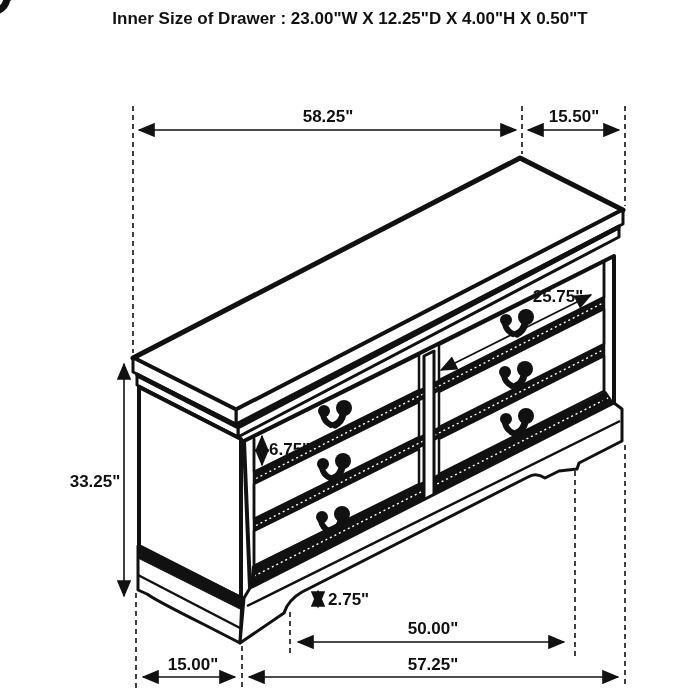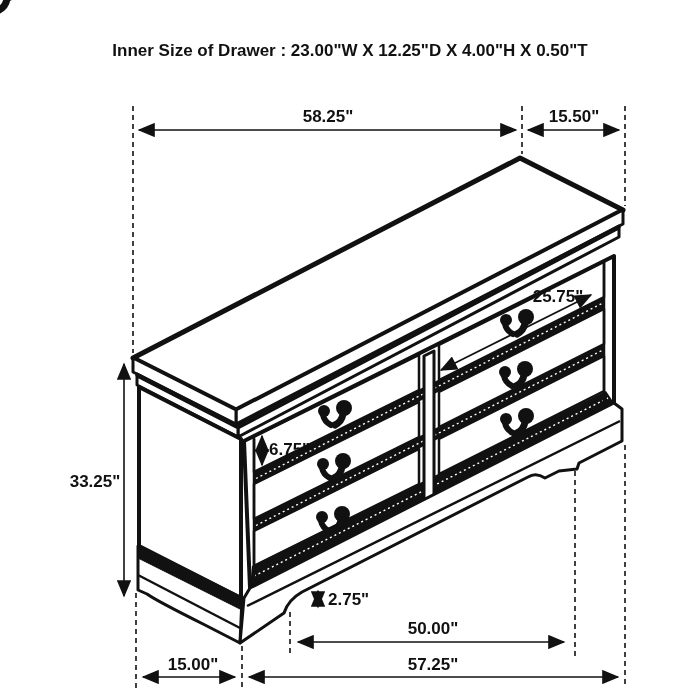--- a/index.html
+++ b/index.html
@@ -7,21 +7,21 @@
     position:relative;width:700px;height:700px;background:#ffffff;overflow:hidden;
     font-family:"Liberation Sans","DejaVu Sans",sans-serif;color:#111;
   }
   .stage svg{position:absolute;left:0;top:0;}
   .dim{
     position:absolute;font-weight:bold;font-size:17px;line-height:1;
     color:#111;white-space:nowrap;letter-spacing:0;
   }
   .c{transform:translate(-50%,-50%);}
   .l{transform:translate(0,-50%);}
-  .title{font-size:17px;margin-top:32px;}
+  .title{font-size:17px;}
 </style>
 </head>
 <body>
 
 <div class="stage">
 
   <svg width="700" height="700" viewBox="0 0 700 700">
     <defs>
       <marker id="ah" viewBox="0 0 12 10" refX="11" refY="5" markerWidth="11" markerHeight="9" orient="auto-start-reverse">
         <path d="M0,0 L12,5 L0,10 Z" fill="#111"></path>

